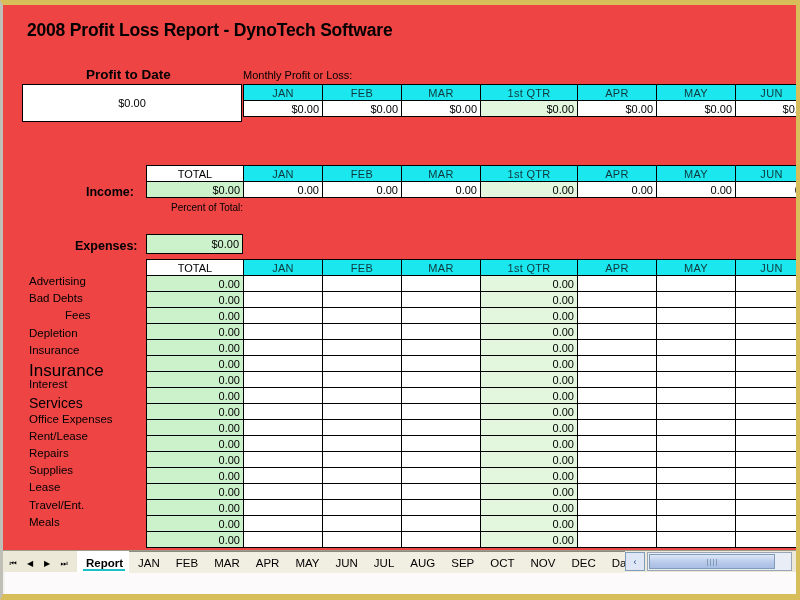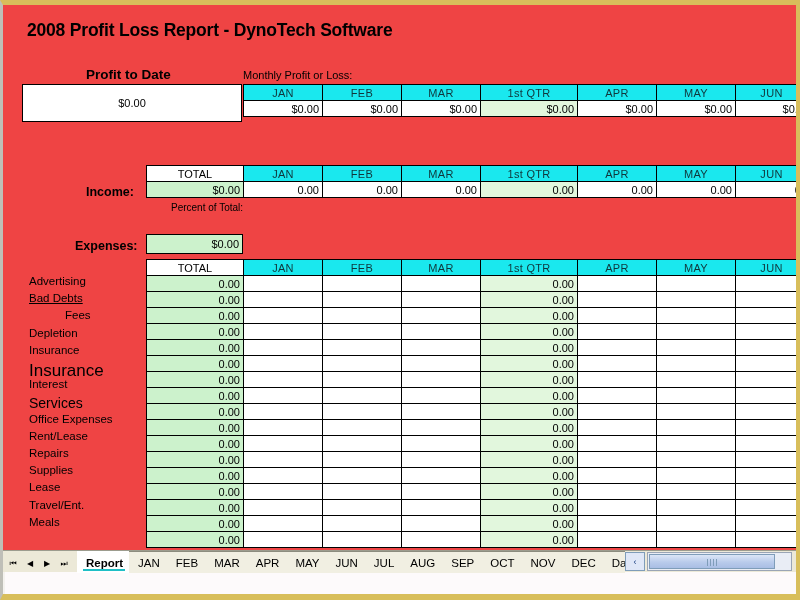--- a/index.html
+++ b/index.html
@@ -343,21 +343,21 @@
     <table class="grid" style="left:143px; top:229px; width:97px;">
       <tbody>
           <tr>
         <td class="green-total" style="height:19px;">$0.00</td>
       </tr>
     </tbody>
       </table>
 
     <div id="expense-labels">
         <div class="lbl" style="left: 26px; top: 270px; font-size: 11.5px;">Advertising</div>
-        <div class="lbl" style="left: 26px; top: 287.2px; font-size: 11.5px; text-decoration: underline;">Bad Debts</div>
+        <div class="lbl" style="left: 26px; top: 287.2px; font-size: 11.5px;">Bad Debts</div>
         <div class="lbl" style="left: 26px; top: 304.4px; font-size: 11.5px; padding-left: 36px;">Fees</div>
         <div class="lbl" style="left: 26px; top: 321.6px; font-size: 11.5px;">Depletion</div>
         <div class="lbl" style="left: 26px; top: 338.8px; font-size: 11.5px;">Insurance</div>
         <div class="lbl" style="left: 26px; top: 356px; font-size: 17px;">Insurance</div>
         <div class="lbl" style="left: 26px; top: 373.2px; font-size: 11.5px;">Interest</div>
         <div class="lbl" style="left: 26px; top: 390.4px; font-size: 14px;">Services</div>
         <div class="lbl" style="left: 26px; top: 407.6px; font-size: 11.5px;">Office Expenses</div>
         <div class="lbl" style="left: 26px; top: 424.8px; font-size: 11.5px;">Rent/Lease</div>
         <div class="lbl" style="left: 26px; top: 442px; font-size: 11.5px;">Repairs</div>
         <div class="lbl" style="left: 26px; top: 459.2px; font-size: 11.5px;">Supplies</div>

